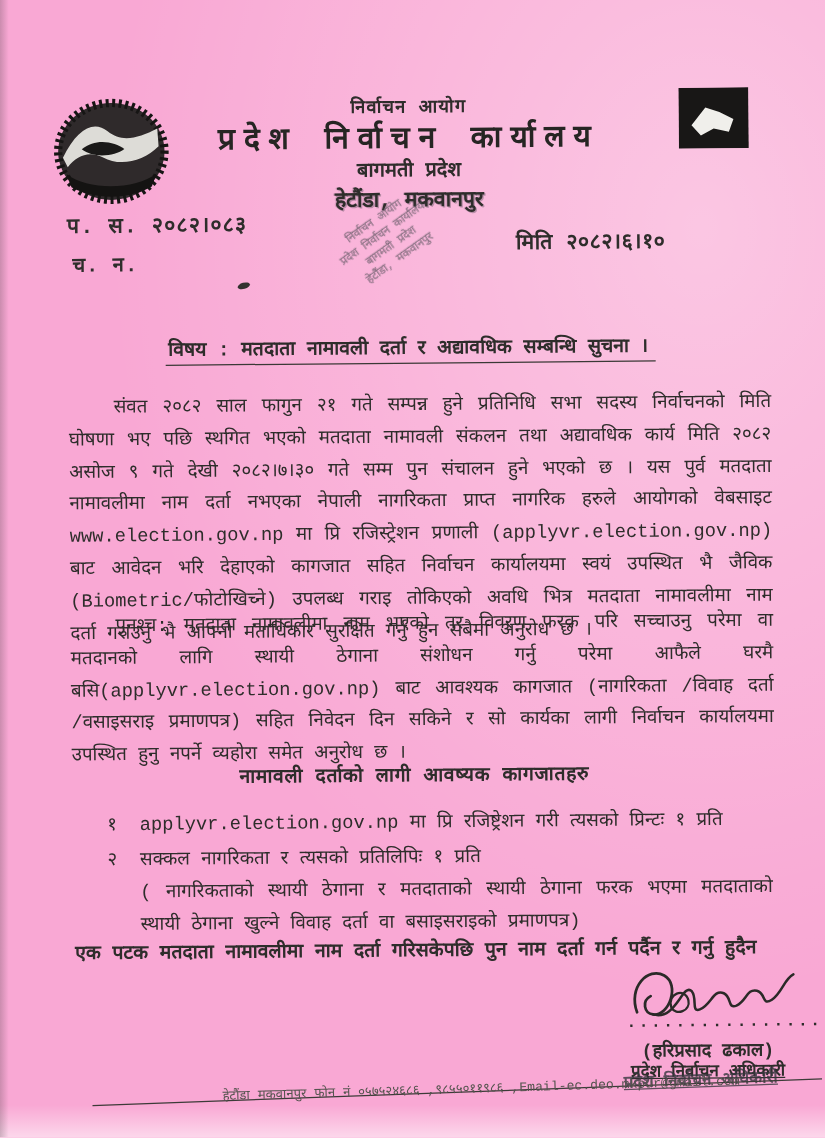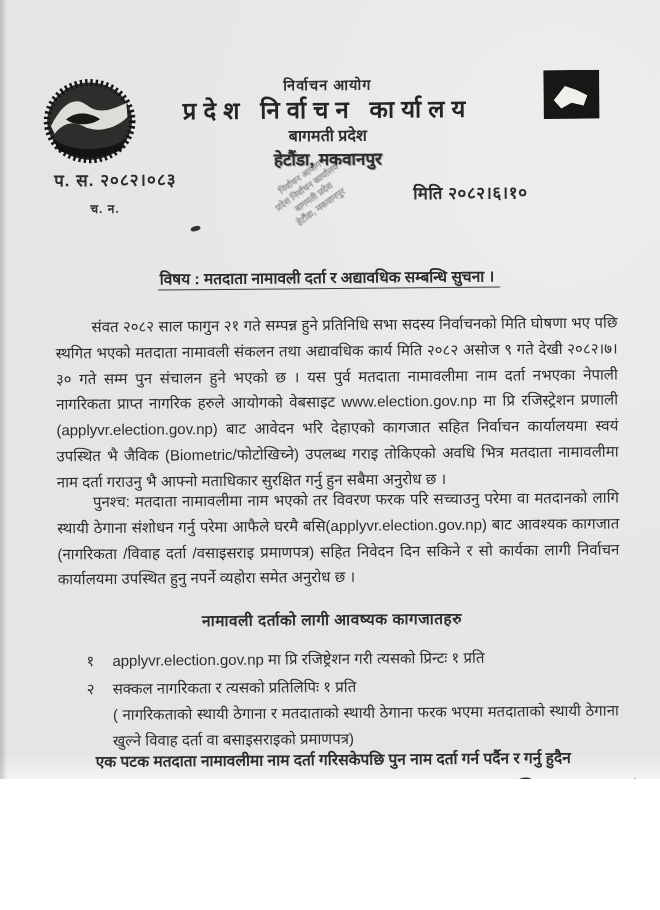--- a/index.html
+++ b/index.html
@@ -1,22 +1,22 @@
 <!DOCTYPE html>
 <html><head>
 <meta charset="utf-8">
 <style>
   html,body{margin:0;padding:0;}
   .page{
     position:relative;
-    width:660px;height:779px;
+    width:660px;height:910px;
     overflow:hidden;
     background:linear-gradient(100deg,#d8d7d3 0%,#e9e8e4 5%,#eeedе9 30%,#efeeea 55%,#e9e8e4 85%,#f3f2ef 100%);
-    background-color:#e5e5e5;
-    font-family:Liberation Sans, sans-serif;
+    background-color:#f9a8d4;
+    font-family:Liberation Mono, monospace;
     color:#2e2d2b;
   }
   .page::before{
     content:"";position:absolute;inset:0;
     background:
       linear-gradient(90deg,rgba(40,40,40,.22) 0,rgba(40,40,40,0) 7px),
       linear-gradient(0deg,rgba(255,255,255,.55) 0,rgba(255,255,255,0) 26px),
       radial-gradient(ellipse at 85% 20%,rgba(255,255,255,.35),rgba(255,255,255,0) 60%);
     pointer-events:none;
   }
@@ -32,21 +32,21 @@
   .emblem{left:40px;top:72px;width:104px;height:96px;}
   .ballot{left:546px;top:72px;width:56px;height:49px;}
   .stamp{
     left:232px;top:168px;width:160px;
     transform:rotate(-35deg);
     color:rgba(72,72,80,.55);
     font-size:9px;line-height:12px;text-align:center;font-weight:bold;
     filter:blur(.3px);
   }
   .refno{left:56px;top:166px;font-size:17px;font-weight:bold;letter-spacing:1px;}
-  .chno{left:60px;top:198px;font-size:12px;font-weight:bold;letter-spacing:1px;margin-left:32px;}
+  .chno{left:60px;top:198px;font-size:16px;font-weight:bold;letter-spacing:1px;}
   .dateline{left:415px;top:182px;font-size:17px;font-weight:bold;letter-spacing:.5px;}
   
   .subject{left:0;right:0;top:266px;font-size:15.5px;font-weight:bold;}
   .subject span{border-bottom:1.5px solid #3a3936;padding:0 6px 2px 2px;}
   
   .para{width:562px;left:56px;font-size:15px;line-height:25.8px;text-align:justify;text-align-last:left;}
   .para1{top:312px;text-indent:36px;}
   .para2{top:487px;text-indent:36px;}
   .docheading{left:0;right:0;top:608px;font-size:15.5px;font-weight:bold;letter-spacing:.5px;}
   .listitem{left:84px;width:530px;font-size:15px;line-height:25px;}

